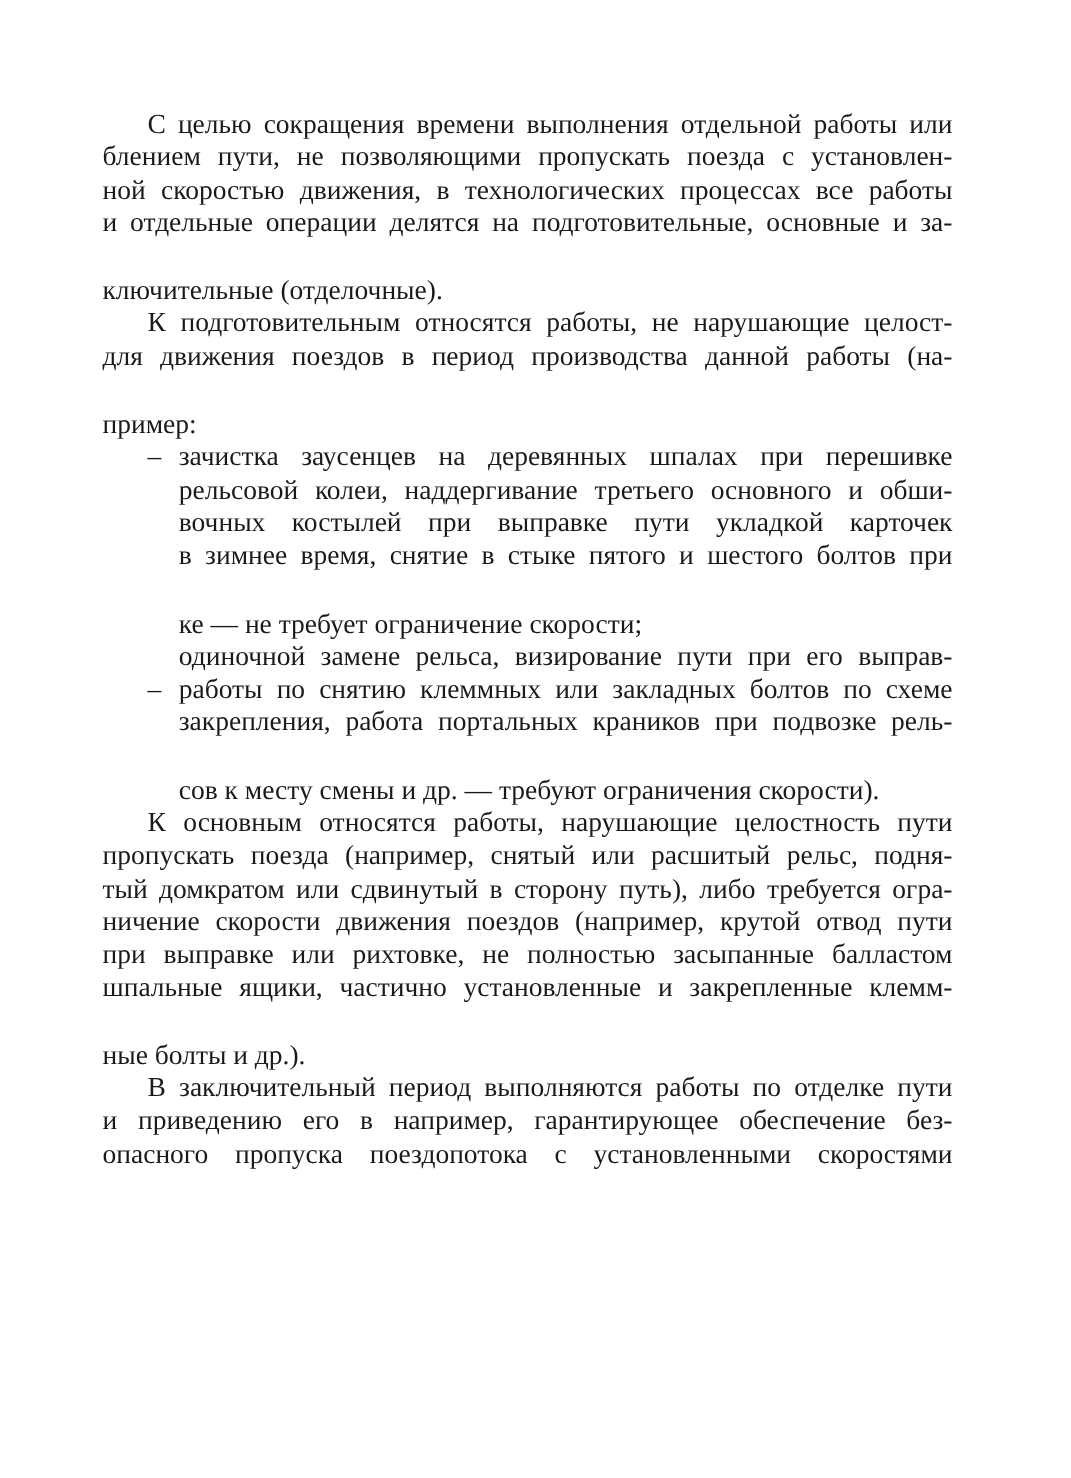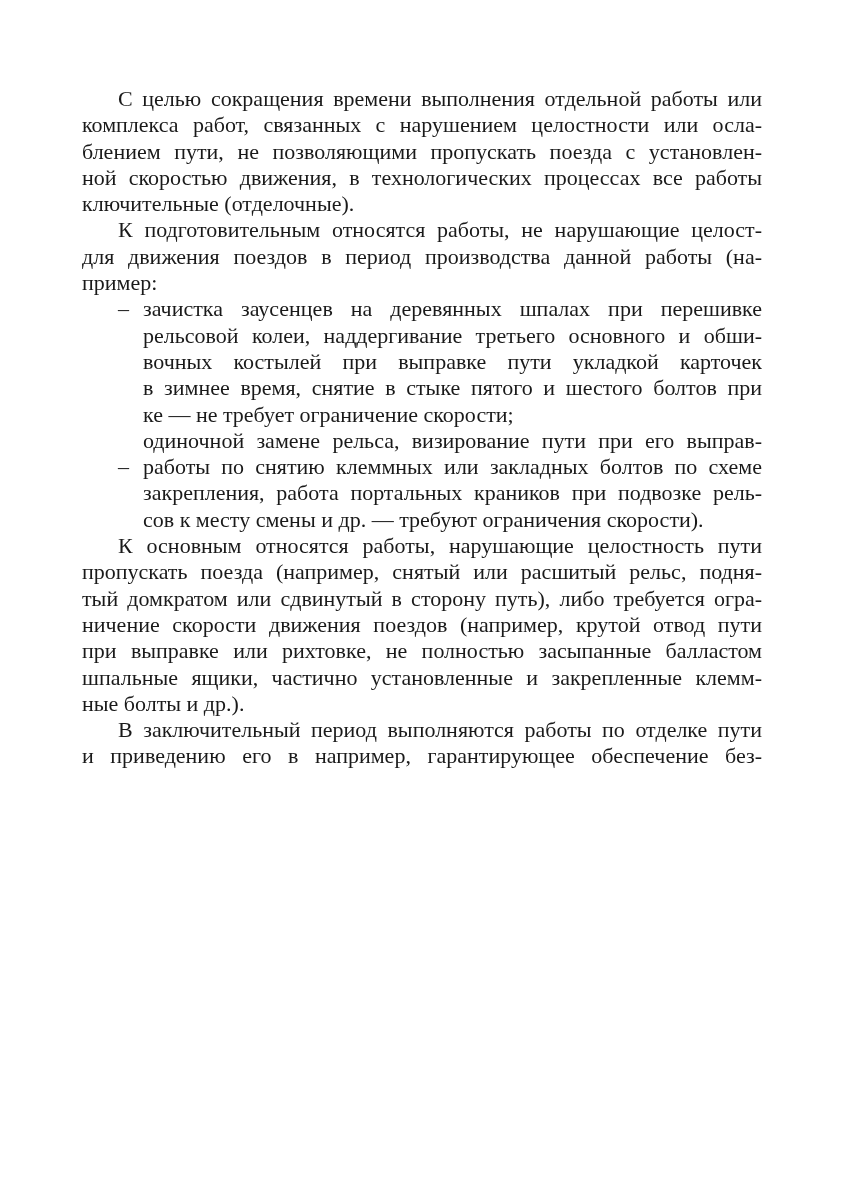--- a/index.html
+++ b/index.html
@@ -26,20 +26,21 @@
     display: block;
     height: 26.3px;
     line-height: 26.3px;
     white-space: nowrap;
     text-align: justify;
     text-align-last: justify;
     overflow: visible;
   }
   .line.last {
     text-align-last: left;
+    margin-top: 28px;
   }
   .line.indent {
     padding-left: 36px;
   }
   .line.list-first {
     padding-left: 36px;
   }
   .line.list-cont {
     padding-left: 61px;
   }
@@ -65,23 +66,23 @@
     flex: 1;
   }
 </style>
 </head>
 <body>
 
 <div class="page">
 
   <div>
     <div class="line indent"><span class="inner">С целью сокращения времени выполнения отдельной работы или</span></div>
-    <div class="line"><span class="inner">комплекса работ, связанных с нарушением целостности или осла-</span></div>
     <div class="line"><span class="inner">блением пути, не позволяющими пропускать поезда с установлен-</span></div>
     <div class="line"><span class="inner">ной скоростью движения, в технологических процессах все работы</span></div>
+    <div class="line"><span class="inner">и отдельные операции делятся на подготовительные, основные и за-</span></div>
     <div class="line last"><span class="inner">ключительные (отделочные).</span></div>
   </div>
 
   <div>
     <div class="line indent"><span class="inner">К подготовительным относятся работы, не нарушающие целост-</span></div>
     <div class="line"><span class="inner">для движения поездов в период производства данной работы (на-</span></div>
     <div class="line last"><span class="inner">пример:</span></div>
   </div>
 
   <div>
@@ -115,15 +116,16 @@
     <div class="line"><span class="inner">тый домкратом или сдвинутый в сторону путь), либо требуется огра-</span></div>
     <div class="line"><span class="inner">ничение скорости движения поездов (например, крутой отвод пути</span></div>
     <div class="line"><span class="inner">при выправке или рихтовке, не полностью засыпанные балластом</span></div>
     <div class="line"><span class="inner">шпальные ящики, частично установленные и закрепленные клемм-</span></div>
     <div class="line last"><span class="inner">ные болты и др.).</span></div>
   </div>
 
   <div>
     <div class="line indent"><span class="inner">В заключительный период выполняются работы по отделке пути</span></div>
     <div class="line"><span class="inner">и приведению его в например, гарантирующее обеспечение без-</span></div>
+    <div class="line"><span class="inner">опасного пропуска поездопотока с установленными скоростями</span></div>
   </div>
 
 </div>
 
 </body></html>

